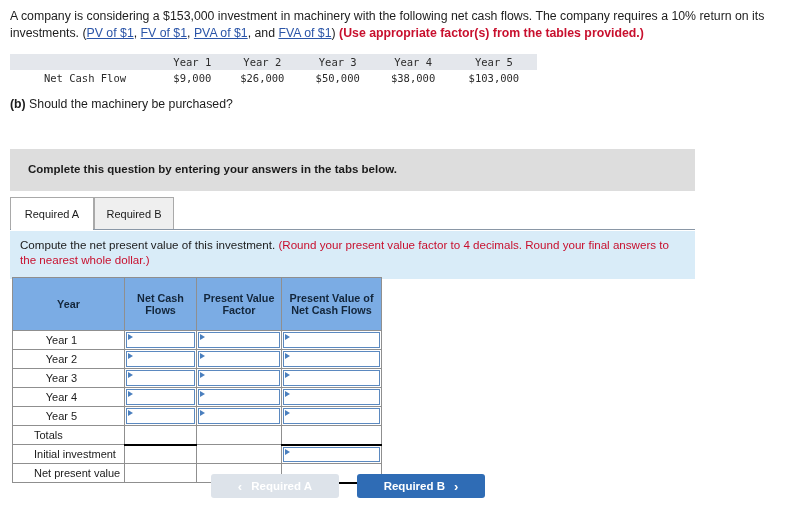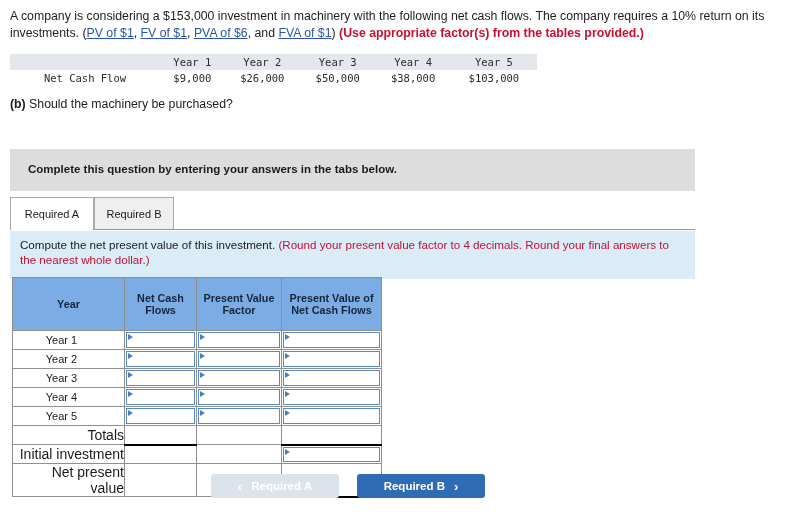--- a/index.html
+++ b/index.html
@@ -189,23 +189,23 @@
   .grid th.col-pvf   { width: 85px; }
   .grid th.col-pvncf { width: 100px; }
 
   .grid td { height: 19px; }
   .grid td.rl-center {
     text-align: center;
     padding-right: 14px;
     font-size: 11px;
   }
   .grid td.rl-left {
-    text-align: right;
-    padding-left: 5px;
-    font-size: 14px;
+    text-align: left;
+    padding-left: 21px;
+    font-size: 11px;
   }
 
   
   .cell-inner {
     position: relative;
     width: 100%;
     height: 100%;
   }
   .inp {
     position: absolute;
@@ -229,21 +229,21 @@
     border-bottom: 3px solid transparent;
   }
   
   td.rule-bottom { border-bottom: 2px solid #000000; }
 </style>
 </head>
 <body>
 
 <div class="prompt">
   <span>A company is considering a $153,000 investment in machinery with the following net cash flows. The company requires a 10% return</span>
-  <span>on its investments. (</span><a href="#">PV of $1</a><span>, </span><a href="#">FV of $1</a><span>, </span><a href="#">PVA of $6</a><span>, and </span><a href="#">FVA of $1</a><span>) </span><span class="emph">(Use appropriate factor(s) from the tables provided.)</span>
+  <span>on its investments. (</span><a href="#">PV of $1</a><span>, </span><a href="#">FV of $1</a><span>, </span><a href="#">PVA of $1</a><span>, and </span><a href="#">FVA of $1</a><span>) </span><span class="emph">(Use appropriate factor(s) from the tables provided.)</span>
 </div>
 
 <table class="cf-table">
   <thead>
     <tr>
       <th class="cf-corner"></th>
       <th>Year 1</th>
       <th>Year 2</th>
       <th>Year 3</th>
       <th>Year 4</th>

